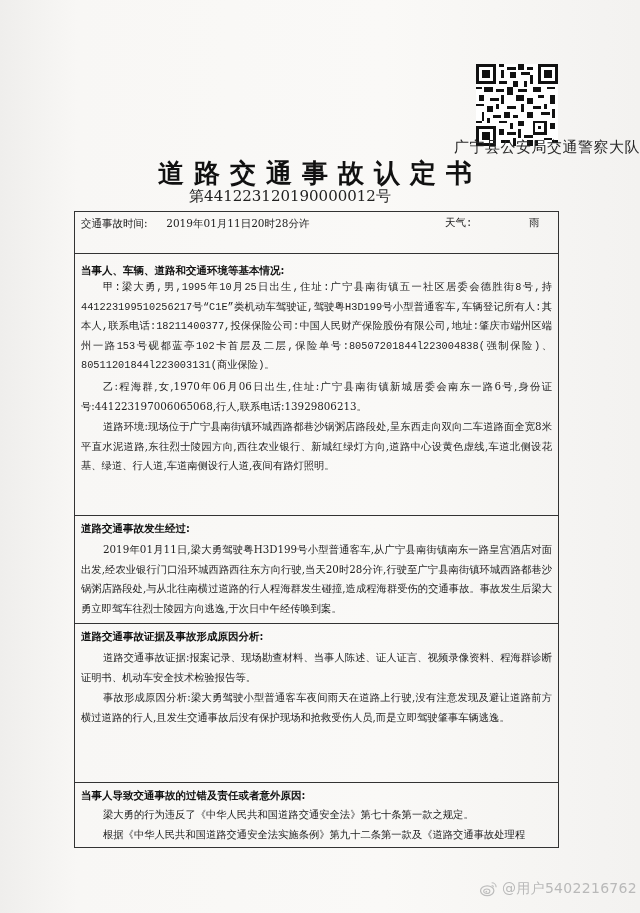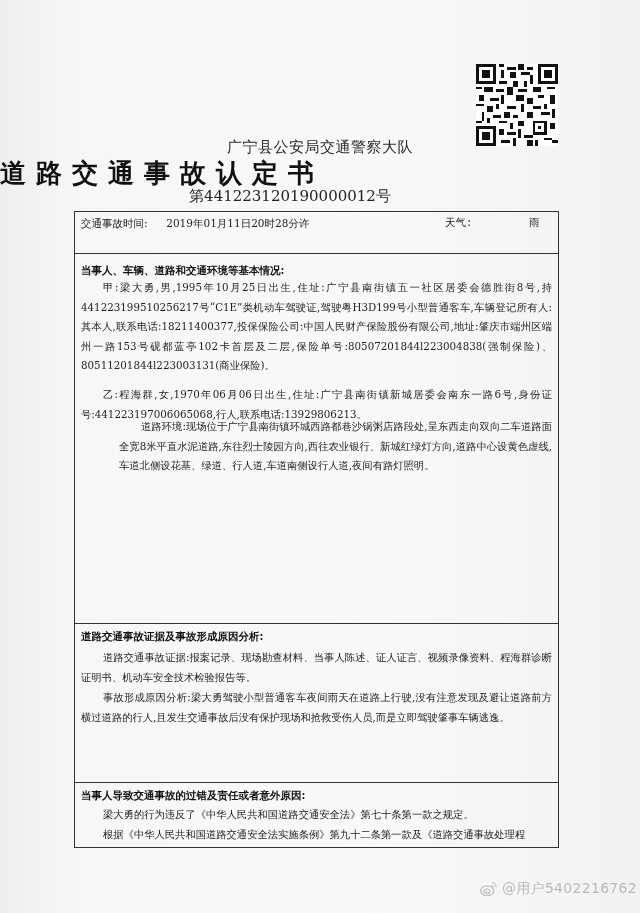--- a/index.html
+++ b/index.html
@@ -13,25 +13,25 @@
     position: absolute; left: 0; top: 0; width: 640px; height: 913px;
     background: linear-gradient(90deg, #efeeec 0%, #f8f7f5 12%, #faf9f7 60%, #f3f2f0 100%);
   }
   .qr {
     position: absolute; left: 476px; top: 64px; width: 82px; height: 82px;
     background: #fff;
   }
   .qr svg { width: 82px; height: 82px; display: block; }
 
   .hdr-agency {
-    position: absolute; left: 0; width: 640px; top: 138px; text-align: center;
+    position: absolute; left: 0; width: 640px; top: 138px; text-align: right;
     font-size: 15px; color: #2a2a2a; letter-spacing: 0.5px;
   }
   .hdr-title {
-    position: absolute; left: 0; width: 640px; top: 156px; text-align: left;
+    position: absolute; left: 0; width: 640px; top: 156px; text-align: center;
     font-size: 26px; font-weight: bold; letter-spacing: 10px; color: #111;
     font-family: "DejaVu Sans", sans-serif;
   }
   .hdr-number {
     position: absolute; left: 0; width: 580px; top: 187px; text-align: center;
     font-size: 15px; color: #222;
   }
 
   .table {
     position: absolute; left: 74px; top: 211px; width: 485px; height: 637px;
@@ -147,25 +147,29 @@
     </div>
     <div class="row-line" style="top:4px; left:370px;font-family:Liberation Mono, monospace;">
       <span>天气:</span>
       <span style="display:inline-block; width:44px;"></span>
       <span>雨</span>
     </div>
   </div>
 
   <div class="sec" style="top:41px; height:262px;">
     <div class="sec-title" style="top:10px;">当事人、车辆、道路和交通环境等基本情况:</div>
-    <div class="para" style="top:24px;">甲:梁大勇,男,1995年10月25日出生,住址:广宁县南街镇五一社区居委会德胜街8号,持441223199510256217号“C1E”类机动车驾驶证,驾驶粤H3D199号小型普通客车,车辆登记所有人:其本人,联系电话:18211400377,投保保险公司:中国人民财产保险股份有限公司,地址:肇庆市端州区端州一路153号砚都蓝亭102卡首层及二层,保险单号:80507201844l223004838(强制保险)、80511201844l223003131(商业保险)。</div>
-    <div class="para" style="top:123px;margin-top:8px;">乙:程海群,女,1970年06月06日出生,住址:广宁县南街镇新城居委会南东一路6号,身份证号:441223197006065068,行人,联系电话:13929806213。</div>
-    <div class="para" style="top:163px;margin-left:38px;">道路环境:现场位于广宁县南街镇环城西路都巷沙锅粥店路段处,呈东西走向双向二车道路面全宽8米平直水泥道路,东往烈士陵园方向,西往农业银行、新城红绿灯方向,道路中心设黄色虚线,车道北侧设花基、绿道、行人道,车道南侧设行人道,夜间有路灯照明。</div>
+    <div class="para" style="top:24px;font-family:Liberation Mono, monospace;">甲:梁大勇,男,1995年10月25日出生,住址:广宁县南街镇五一社区居委会德胜街8号,持441223199510256217号“C1E”类机动车驾驶证,驾驶粤H3D199号小型普通客车,车辆登记所有人:其本人,联系电话:18211400377,投保保险公司:中国人民财产保险股份有限公司,地址:肇庆市端州区端州一路153号砚都蓝亭102卡首层及二层,保险单号:80507201844l223004838(强制保险)、80511201844l223003131(商业保险)。</div>
+    <div class="para" style="top:123px;">乙:程海群,女,1970年06月06日出生,住址:广宁县南街镇新城居委会南东一路6号,身份证号:441223197006065068,行人,联系电话:13929806213。</div>
+    <div class="para" style="top:163px;">道路环境:现场位于广宁县南街镇环城西路都巷沙锅粥店路段处,呈东西走向双向二车道路面全宽8米平直水泥道路,东往烈士陵园方向,西往农业银行、新城红绿灯方向,道路中心设黄色虚线,车道北侧设花基、绿道、行人道,车道南侧设行人道,夜间有路灯照明。</div>
   </div>
 
+  <div class="sec" style="top:303px; height:108px;">
+    <div class="sec-title" style="top:6px;">道路交通事故发生经过:</div>
+    <div class="para" style="top:24px;">2019年01月11日,梁大勇驾驶粤H3D199号小型普通客车,从广宁县南街镇南东一路皇宫酒店对面出发,经农业银行门口沿环城西路西往东方向行驶,当天20时28分许,行驶至广宁县南街镇环城西路都巷沙锅粥店路段处,与从北往南横过道路的行人程海群发生碰撞,造成程海群受伤的交通事故。事故发生后梁大勇立即驾车往烈士陵园方向逃逸,于次日中午经传唤到案。</div>
+  </div>
 
   <div class="sec" style="top:570px; height:65px;">
     <div class="sec-title" style="top:6px;">当事人导致交通事故的过错及责任或者意外原因:</div>
     <div class="row-line" style="top:24px; left:28px; font-size:10.3px;">梁大勇的行为违反了《中华人民共和国道路交通安全法》第七十条第一款之规定。</div>
     <div class="row-line" style="top:44px; left:28px; font-size:10.3px;">根据《中华人民共和国道路交通安全法实施条例》第九十二条第一款及《道路交通事故处理程</div>
   </div>
 
   <div class="sec" style="top:411px; height:159px;">
     <div class="sec-title" style="top:6px;">道路交通事故证据及事故形成原因分析:</div>
     <div class="para" style="top:24px;">道路交通事故证据:报案记录、现场勘查材料、当事人陈述、证人证言、视频录像资料、程海群诊断证明书、机动车安全技术检验报告等。</div>

